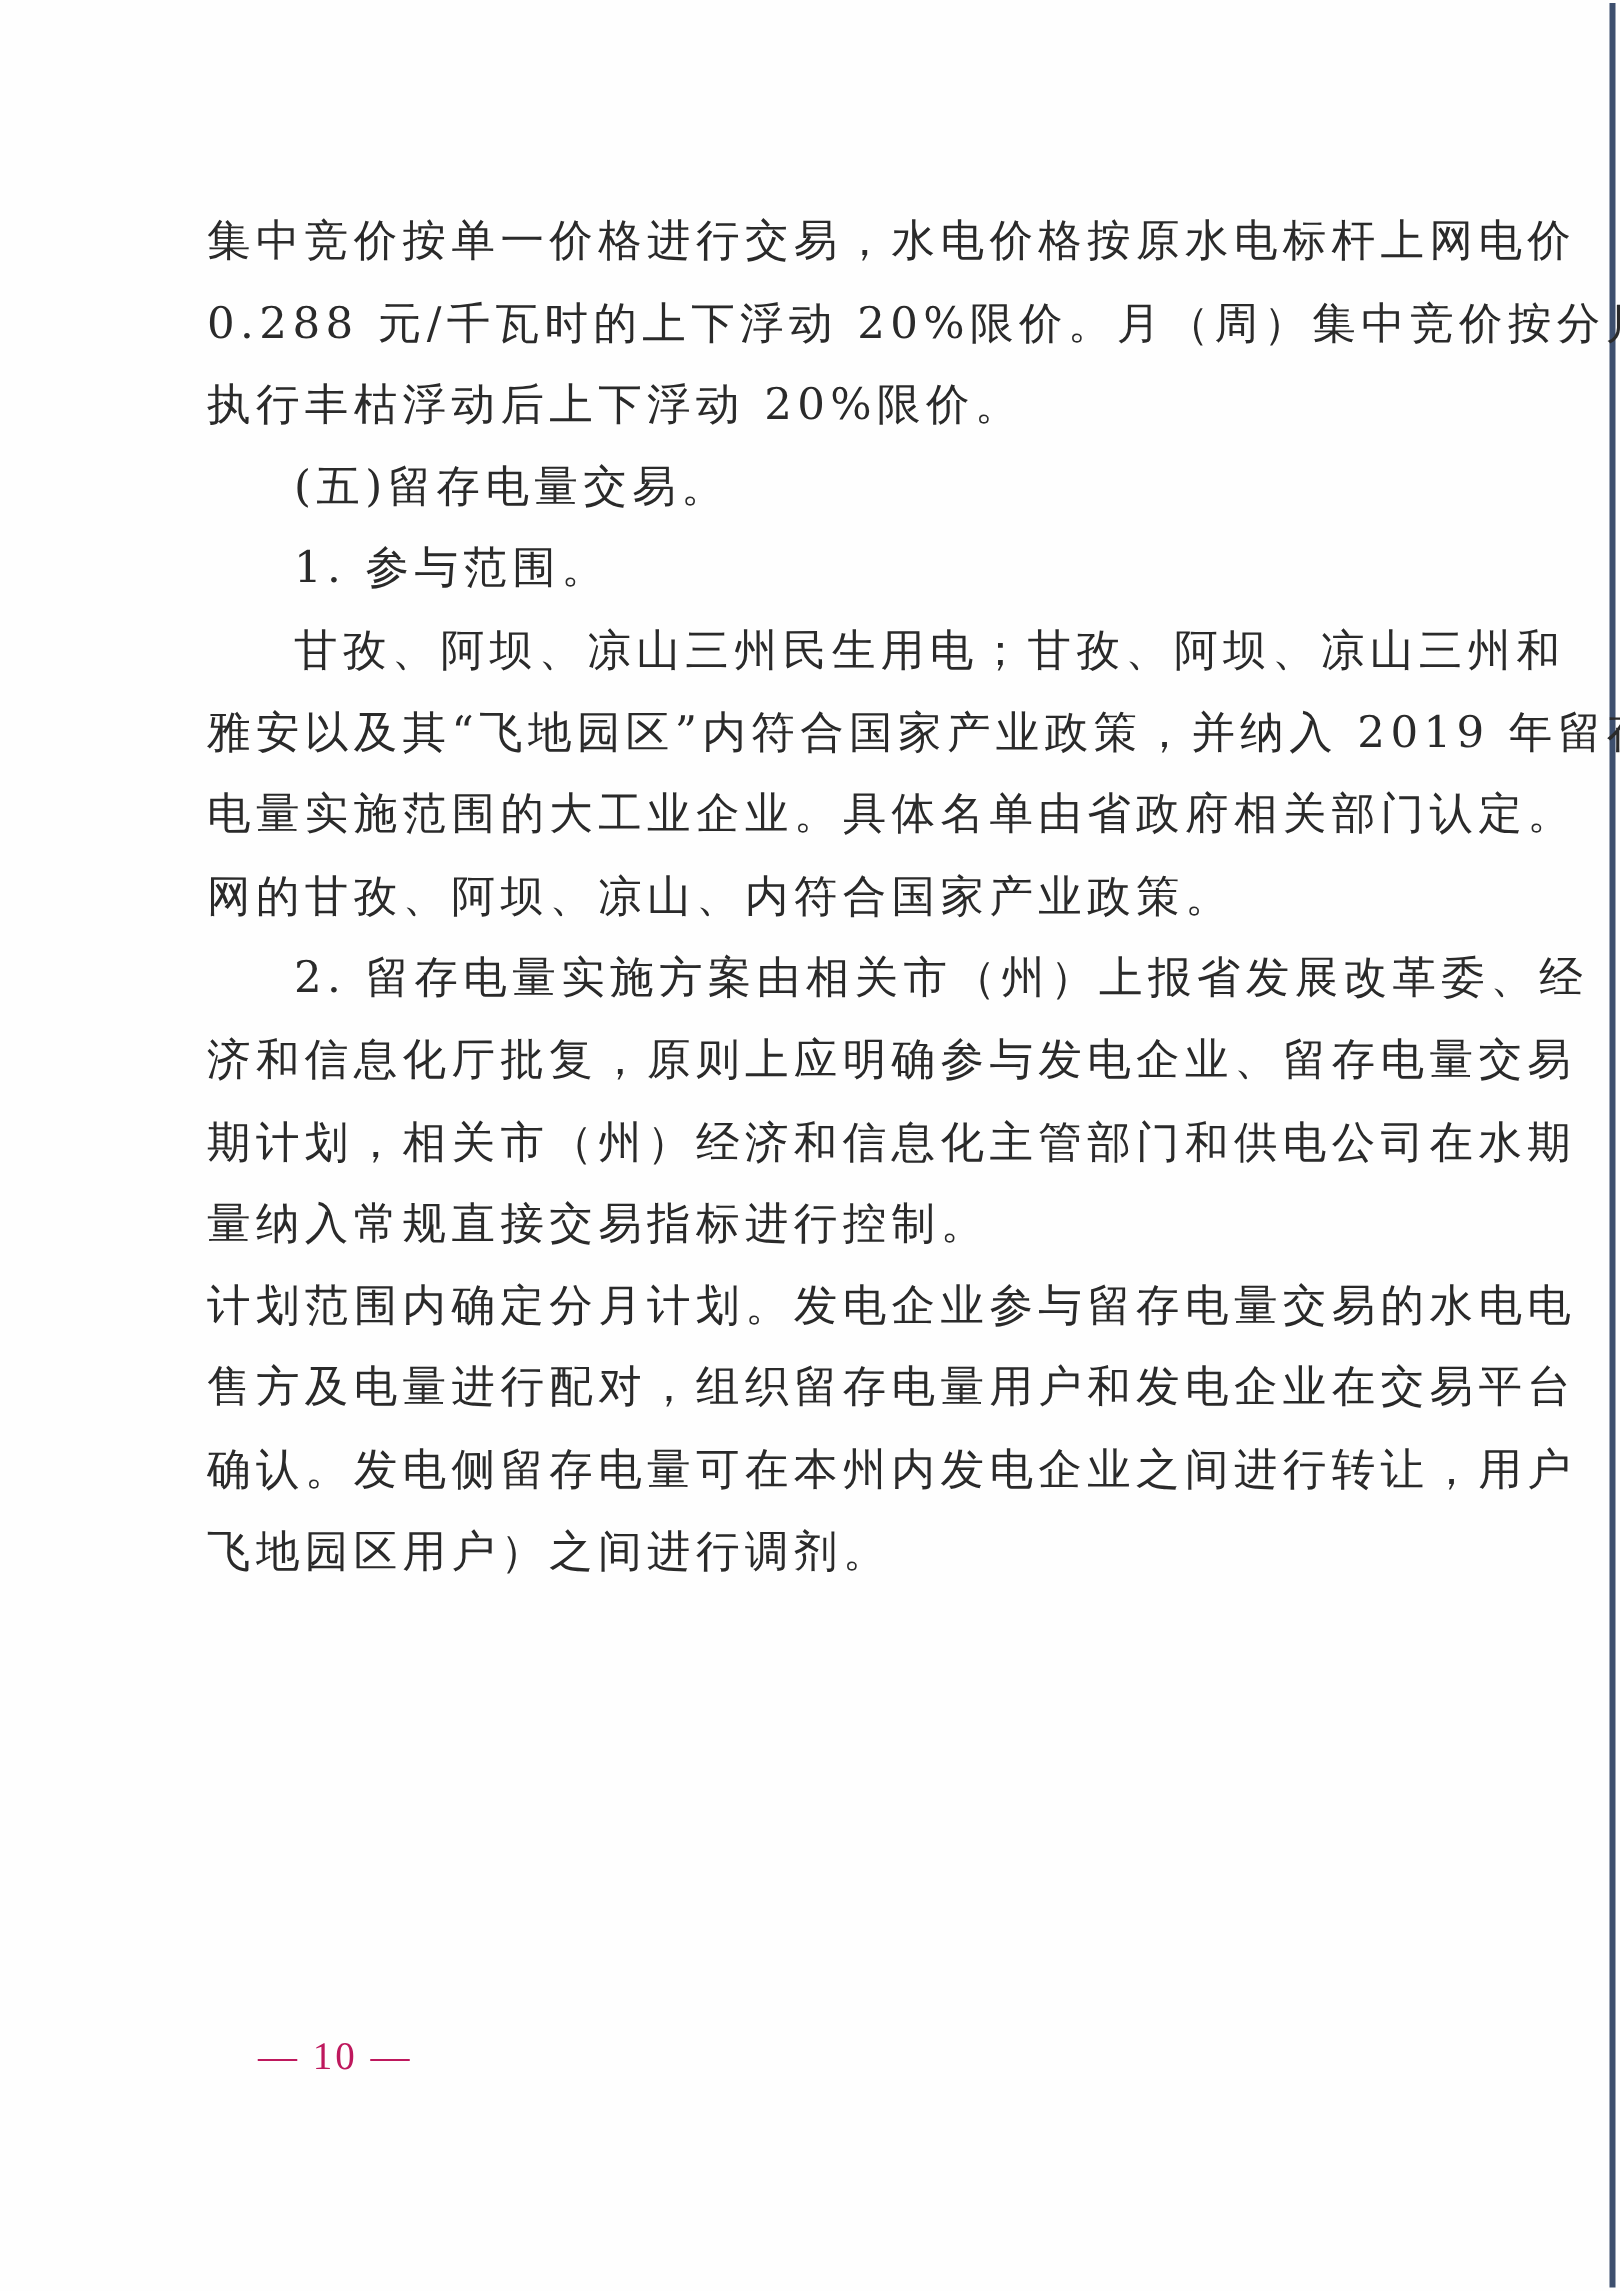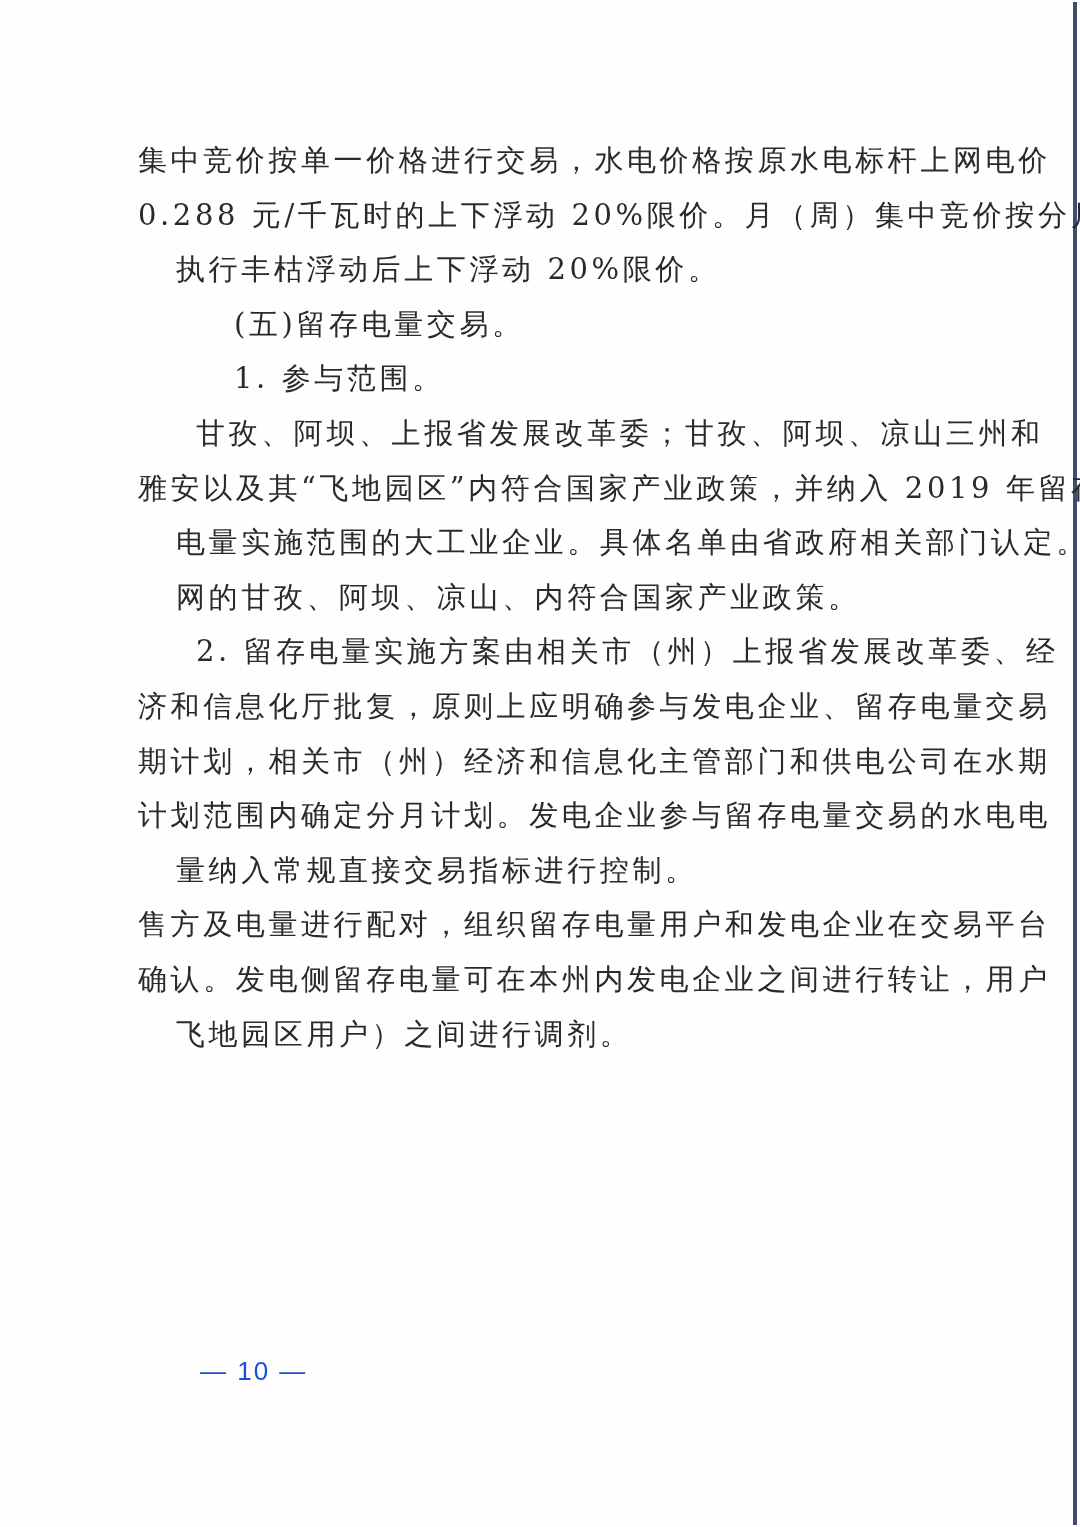--- a/index.html
+++ b/index.html
@@ -42,56 +42,54 @@
     letter-spacing: 3.6px;
   }
   .line {
     display: block;
     white-space: nowrap;
     text-align: justify;
     text-align-last: justify;
   }
   .line.last {
     text-align-last: left;
-    margin-left: 38px;
   }
   .indent {
     padding-left: 58px;
   }
   .page-number {
     position: absolute;
     left: 172px;
     top: 1356px;
-    font-family: Liberation Sans, sans-serif;
+    font-family: Liberation Serif, serif;
     font-size: 26px;
-    color: #1d4ed8;
+    color: #be185d;
     letter-spacing: 2px;
-    margin-left: 28px;
   }
 </style>
 </head>
 <body>
 
 <div class="page">
   <div class="right-edge"></div>
 
   <div class="body-text">
     <span class="line">集中竞价按单一价格进行交易，水电价格按原水电标杆上网电价</span>
     <span class="line">0.288 元/千瓦时的上下浮动 20%限价。月（周）集中竞价按分月</span>
     <span class="line last">执行丰枯浮动后上下浮动 20%限价。</span>
     <span class="line last indent">(五)留存电量交易。</span>
     <span class="line last indent">1. 参与范围。</span>
-    <span class="line indent">甘孜、阿坝、上报省发展改革委；甘孜、阿坝、凉山三州和</span>
+    <span class="line indent">甘孜、阿坝、凉山三州民生用电；甘孜、阿坝、凉山三州和</span>
     <span class="line">雅安以及其“飞地园区”内符合国家产业政策，并纳入 2019 年留存</span>
     <span class="line last">电量实施范围的大工业企业。具体名单由省政府相关部门认定。</span>
     <span class="line last">网的甘孜、阿坝、凉山、内符合国家产业政策。</span>
     <span class="line indent">2. 留存电量实施方案由相关市（州）上报省发展改革委、经</span>
     <span class="line">济和信息化厅批复，原则上应明确参与发电企业、留存电量交易</span>
     <span class="line">期计划，相关市（州）经济和信息化主管部门和供电公司在水期</span>
+    <span class="line last">量纳入常规直接交易指标进行控制。</span>
     <span class="line">计划范围内确定分月计划。发电企业参与留存电量交易的水电电</span>
-    <span class="line last">量纳入常规直接交易指标进行控制。</span>
     <span class="line">售方及电量进行配对，组织留存电量用户和发电企业在交易平台</span>
     <span class="line">确认。发电侧留存电量可在本州内发电企业之间进行转让，用户</span>
     <span class="line last">飞地园区用户）之间进行调剂。</span>
   </div>
 
   <div class="page-number">— 10 —</div>
 </div>
 
 </body></html>

